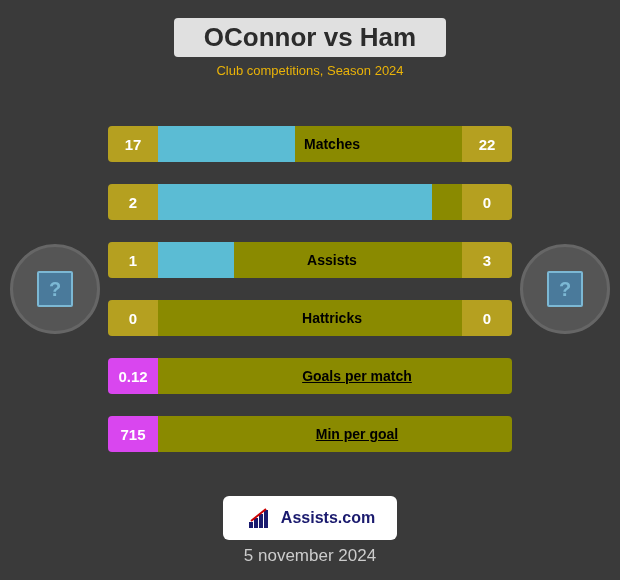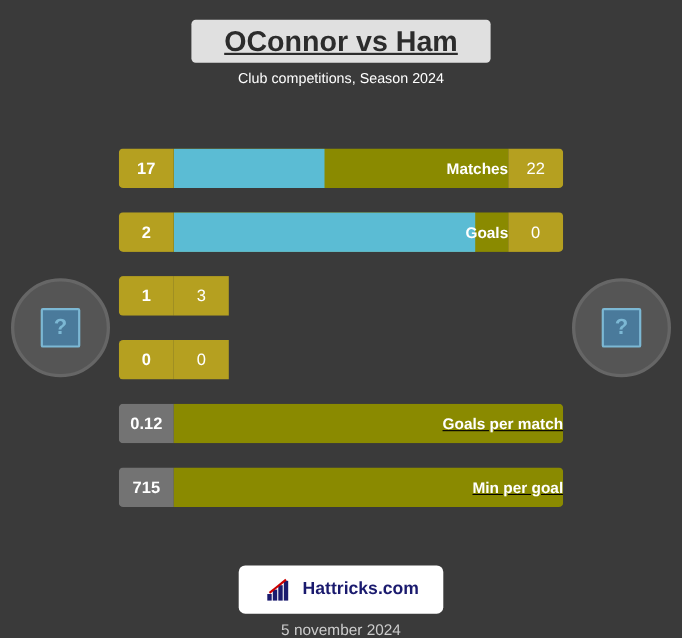--- a/index.html
+++ b/index.html
@@ -22,25 +22,24 @@
 
     .title {
       font-size: 26px;
       font-weight: bold;
       color: #2c2c2c;
       background: #e0e0e0;
       padding: 4px 30px;
       border-radius: 4px;
       display: inline-block;
       margin-bottom: 6px;
-      text-decoration: underline;
     }
 
     .subtitle {
-      color: #ffffff;
+      color: #eab308;
       font-size: 13px;
       text-align: center;
     }
 
     .main-content {
       display: flex;
       align-items: center;
       width: 100%;
       padding: 0 10px;
       margin-top: 8px;
@@ -120,49 +119,49 @@
       position: absolute;
       left: 0;
       top: 0;
       height: 100%;
       background: #5bbcd4;
     }
 
     .stat-label {
       position: relative;
       z-index: 2;
-      color: #ffffff;
+      color: #000000;
       font-size: 14px;
       font-weight: bold;
       width: 100%;
-      text-align: right;
+      text-align: center;
       padding-left: 44px;
     }
 
     .stat-right-val {
       background: #b5a020;
       color: white;
-      font-weight: normal;
+      font-weight: bold;
       font-size: 15px;
       min-width: 50px;
       height: 100%;
       display: flex;
       align-items: center;
       justify-content: center;
       padding: 0 8px;
     }
 
     
     .stat-row-single .stat-bar-area {
       background: #8a8a00;
       text-decoration: underline;
     }
 
     .stat-row-single .stat-left-val {
-      background: #737373;
+      background: #d946ef;
       font-weight: bold;
     }
 
     .logo-section {
       text-align: center;
       margin-top: 10px;
       margin-bottom: 6px;
     }
 
     .logo-box {
@@ -180,21 +179,22 @@
     }
 
     .logo-text {
       font-size: 16px;
       font-weight: bold;
       color: #1a1a6e;
     }
 
     .footer-date {
       color: #cccccc;
-      font-size: 14px;
+      font-size: 17px;
+      margin-bottom: 14px;
       text-align: center;
     }
 
     
     .matches-left-bar { width: 45%; }
     .goals-left-bar { width: 90%; }
     .assists-left-bar { width: 25%; }
     .hattricks-bar { width: 0%; }
   </style>
 </head>
@@ -221,32 +221,39 @@
         <div class="stat-bar-fill matches-left-bar"></div>
         <span class="stat-label">Matches</span>
       </div>
       <div class="stat-right-val">22</div>
     </div>
 
     <div class="stat-row">
       <div class="stat-left-val">2</div>
       <div class="stat-bar-area">
         <div class="stat-bar-fill goals-left-bar"></div>
-        <span class="stat-label">Goals</span>
       </div>
       <div class="stat-right-val">0</div>
     </div>
 
     <div class="stat-row">
       <div class="stat-left-val">1</div>
+      <div class="stat-bar-area">
+        <div class="stat-bar-fill assists-left-bar"></div>
+        <span class="stat-label">Assists</span>
+      </div>
       <div class="stat-right-val">3</div>
     </div>
 
     <div class="stat-row">
       <div class="stat-left-val">0</div>
+      <div class="stat-bar-area">
+        <div class="stat-bar-fill hattricks-bar"></div>
+        <span class="stat-label">Hattricks</span>
+      </div>
       <div class="stat-right-val">0</div>
     </div>
 
     <div class="stat-row stat-row-single">
       <div class="stat-left-val">0.12</div>
       <div class="stat-bar-area">
         <span class="stat-label">Goals per match</span>
       </div>
     </div>
 
@@ -270,17 +277,17 @@
 <div class="logo-section">
   <div class="logo-box">
     <svg class="logo-icon" viewBox="0 0 28 28" xmlns="http://www.w3.org/2000/svg">
       <rect width="28" height="28" fill="white"></rect>
       <rect x="4" y="18" width="4" height="6" fill="#1a1a6e"></rect>
       <rect x="9" y="14" width="4" height="10" fill="#1a1a6e"></rect>
       <rect x="14" y="10" width="4" height="14" fill="#1a1a6e"></rect>
       <rect x="19" y="6" width="4" height="18" fill="#1a1a6e"></rect>
       <polyline points="6,17 11,13 16,9 21,5" fill="none" stroke="#c00" stroke-width="2"></polyline>
     </svg>
-    <span class="logo-text">Hattricks.com</span>
+    <span class="logo-text">Assists.com</span>
   </div>
 </div>
 
 <div class="footer-date">5 november 2024</div>
 
 </body></html>

